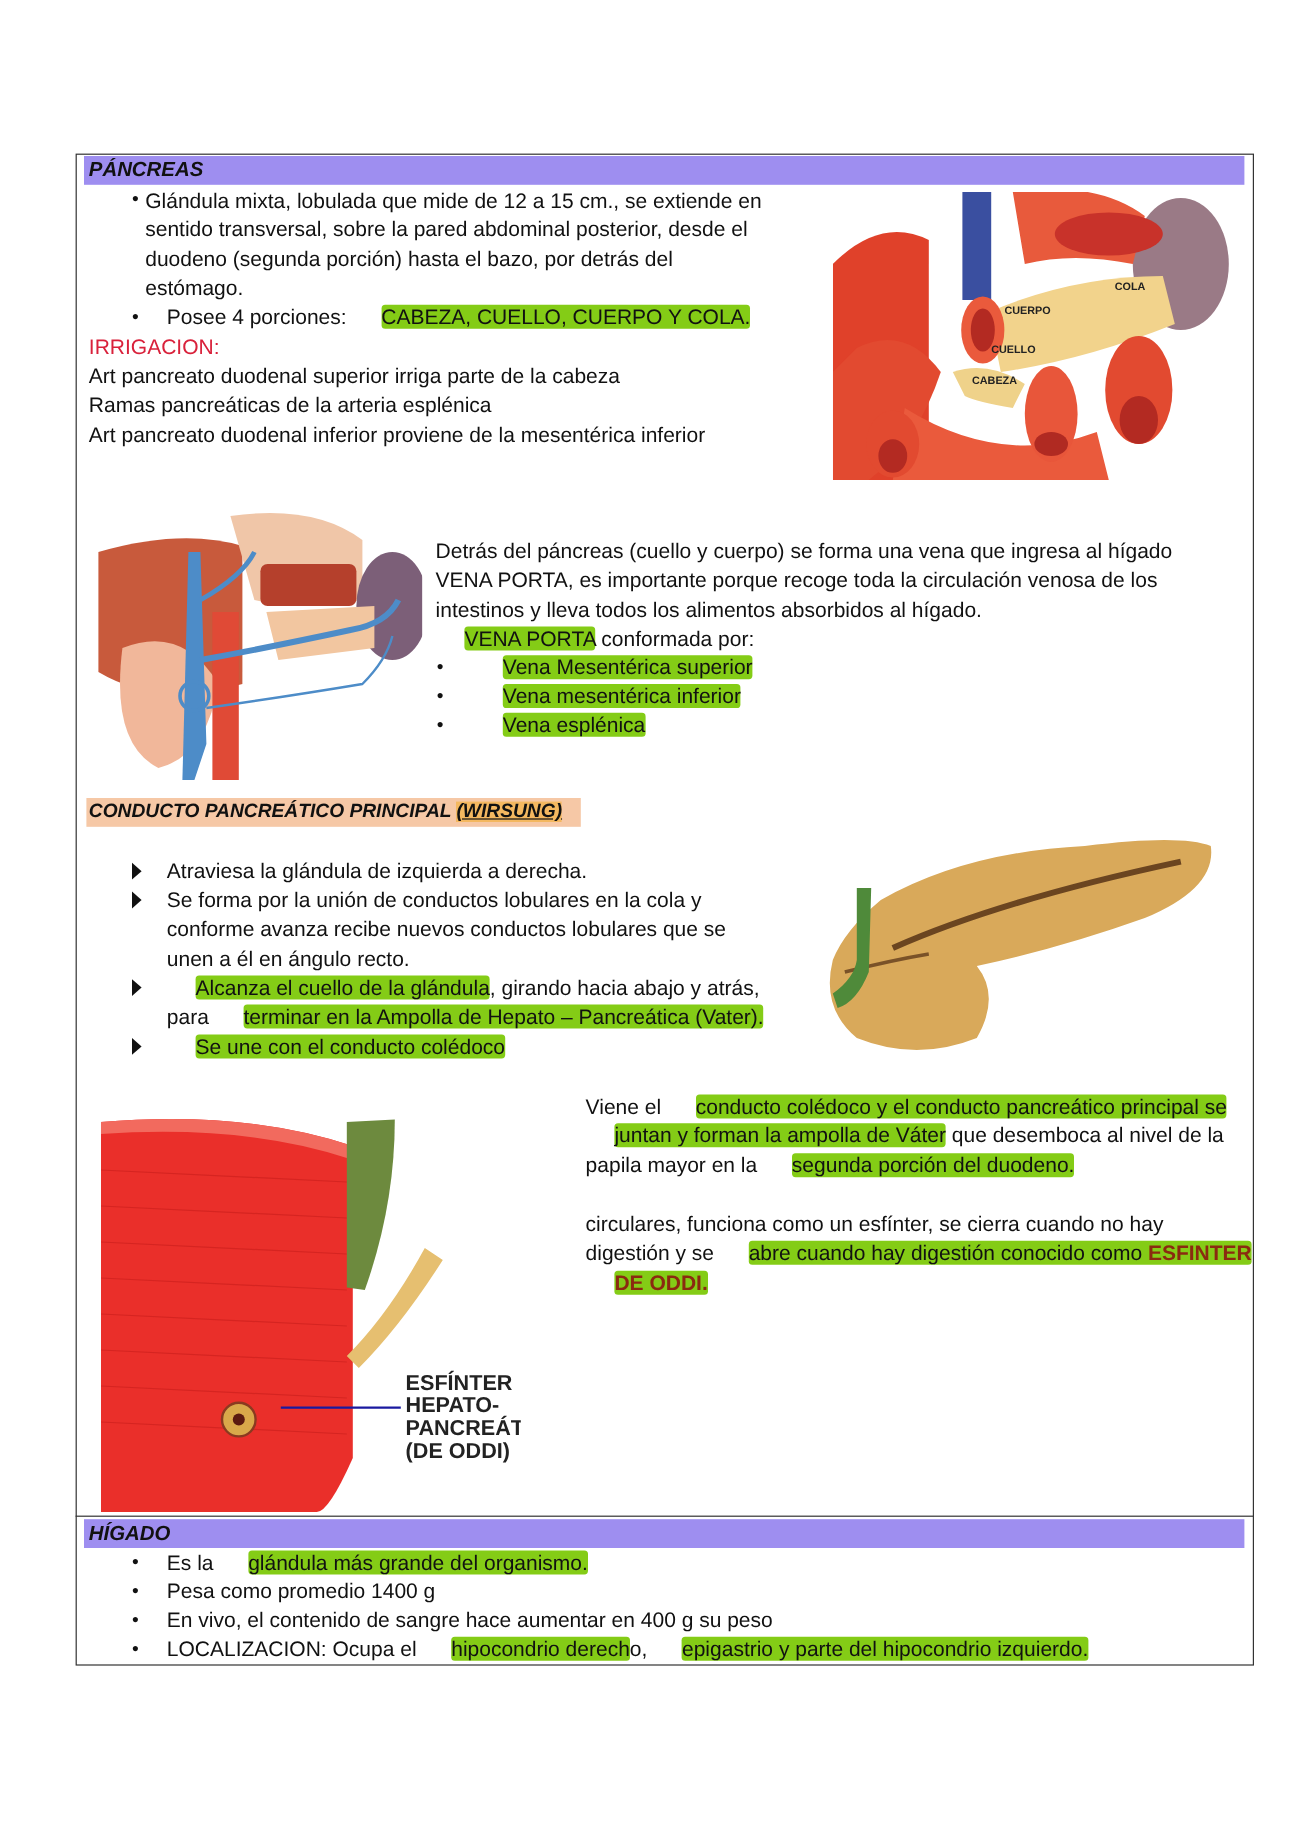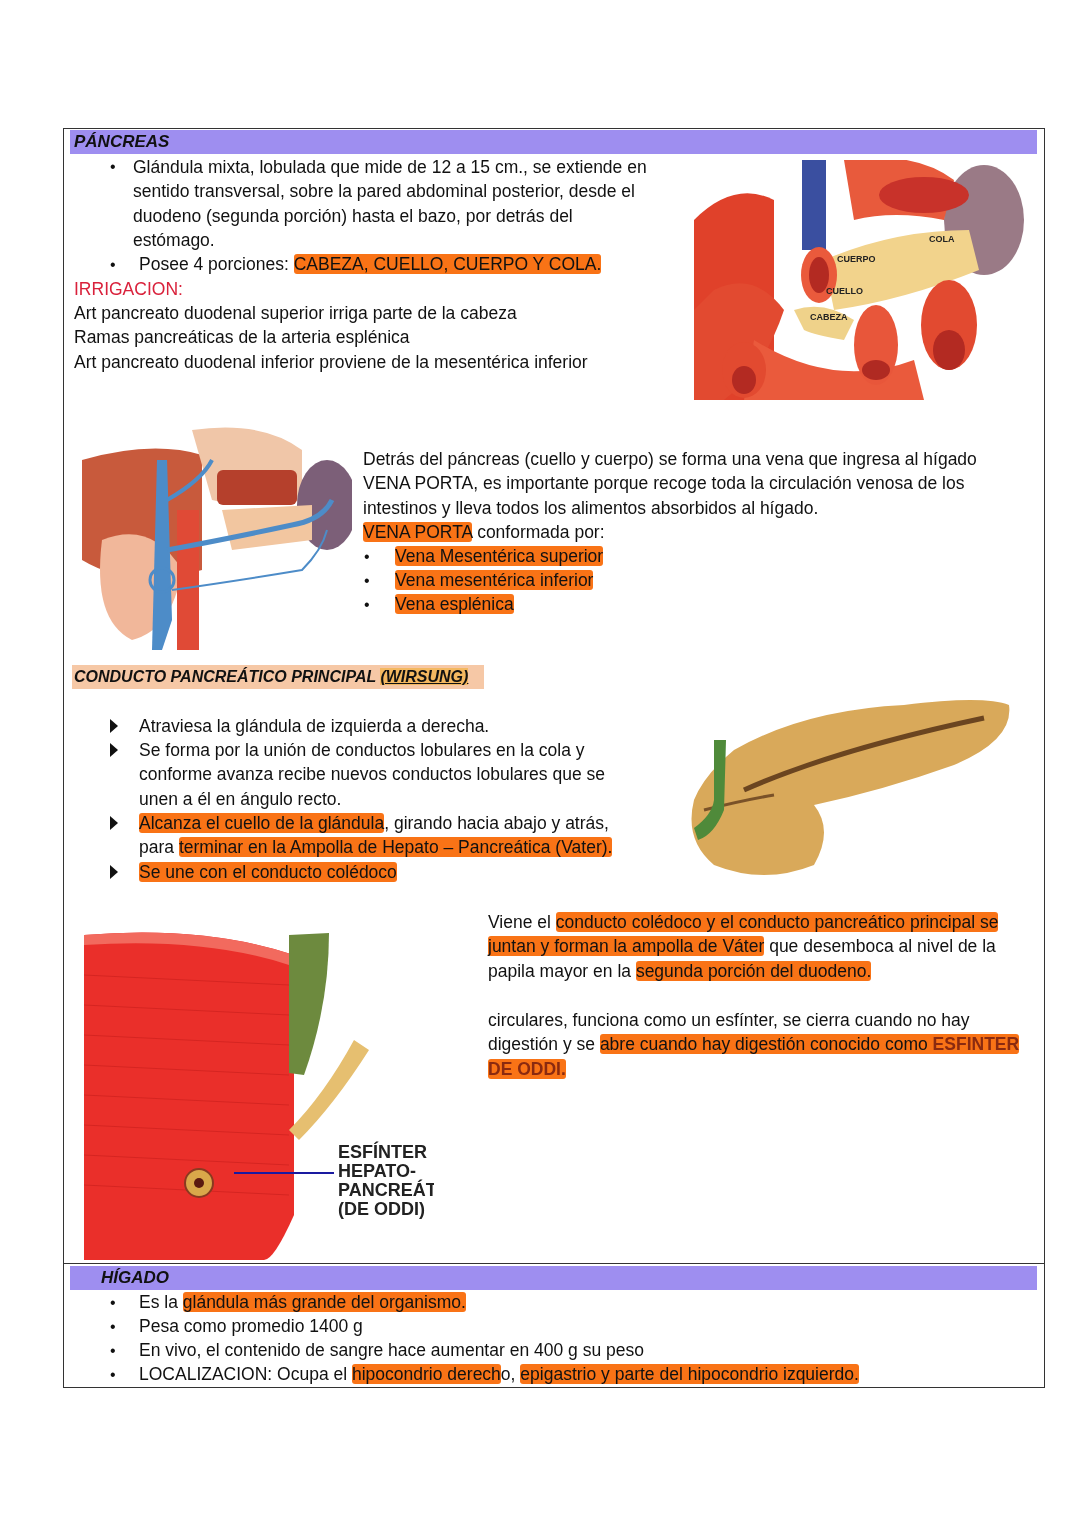--- a/index.html
+++ b/index.html
@@ -3,40 +3,40 @@
 <meta charset="utf-8">
 <style>
   * { box-sizing: border-box; margin: 0; padding: 0; }
   html, body { width: 1080px; height: 1527px; background: #ffffff; }
   body { font-family: "Liberation Sans", sans-serif; color: #111; position: relative; overflow: hidden; }
   .page-box { position: absolute; left: 63px; top: 128px; width: 982px; height: 1260px; border: 1.5px solid #333; }
   .hbar { position: absolute; left: 70px; width: 967px; height: 24px; background: #9e8ef0; }
   .hbar span { font-weight: bold; font-style: italic; font-size: 17px; line-height: 24px; padding-left: 4px; color: #111; }
   .t { position: absolute; font-size: 17.5px; line-height: 24.3px; color: #111; white-space: nowrap; }
   .bul { position: absolute; font-size: 16px; }
-  .hl { background: #f97316; border-radius: 3px; }
+  .hl { background: #84cc16; border-radius: 3px; margin-left: 24px; }
   .red { color: #d9213b; }
   .dred { color: #8a2a10; font-weight: bold; }
   .divider { position: absolute; left: 63px; top: 1263px; width: 982px; border-top: 1.5px solid #333; }
   .img { position: absolute; overflow: hidden; }
   .lbl { position: absolute; font-weight: bold; font-size: 9px; color: #222; }
   .wir-hl { position: absolute; left: 72px; top: 665px; width: 412px; height: 24px; background: #f6c8a6; }
   .tri { display:inline-block; width:0; height:0; border-top:7px solid transparent; border-bottom:7px solid transparent; border-left:8px solid #111; }
 </style>
 </head>
 <body>
 
 <div class="page-box"></div>
 
 <div class="hbar" style="top:130px;">
   <span>PÁNCREAS</span>
 </div>
 
 <span class="bul" style="left:110px;top:158px;">•</span>
-<div class="t" style="left:133px;top:155px;">
+<div class="t" style="left:121px;top:155px;">
   <div>Glándula mixta, lobulada que mide de 12 a 15 cm., se extiende en</div>
   <div>sentido transversal, sobre la pared abdominal posterior, desde el</div>
   <div>duodeno (segunda porción) hasta el bazo, por detrás del</div>
   <div>estómago.</div>
 </div>
 <span class="bul" style="left:110px;top:256px;">•</span>
 <div class="t" style="left:139px;top:252px;">
   <span>Posee 4 porciones: </span><span class="hl">CABEZA, CUELLO, CUERPO Y COLA.</span>
 </div>
 
@@ -171,21 +171,21 @@
   <div><span>papila mayor en la </span><span class="hl">segunda porción del duodeno.</span></div>
 </div>
 <div class="t" style="left:488px;top:1008px;">
   <div>circulares, funciona como un esfínter, se cierra cuando no hay</div>
   <div><span>digestión y se </span><span class="hl"><span>abre cuando hay digestión conocido como </span><span class="dred">ESFINTER</span></span></div>
   <div><span class="hl dred">DE ODDI.</span></div>
 </div>
 
 <div class="divider"></div>
 
-<div class="hbar" style="top:1266px;padding-left:27px;">
+<div class="hbar" style="top:1266px;">
   <span>HÍGADO</span>
 </div>
 <span class="bul" style="left:110px;top:1294px;">•</span>
 <div class="t" style="left:139px;top:1290px;"><span>Es la </span><span class="hl">glándula más grande del organismo.</span></div>
 <span class="bul" style="left:110px;top:1318px;">•</span>
 <div class="t" style="left:139px;top:1314px;">Pesa como promedio 1400 g</div>
 <span class="bul" style="left:110px;top:1342px;">•</span>
 <div class="t" style="left:139px;top:1338px;">En vivo, el contenido de sangre hace aumentar en 400 g su peso</div>
 <span class="bul" style="left:110px;top:1366px;">•</span>
 <div class="t" style="left:139px;top:1362px;"><span>LOCALIZACION: Ocupa el </span><span class="hl">hipocondrio derech</span><span>o, </span><span class="hl">epigastrio y parte del hipocondrio izquierdo.</span></div>

